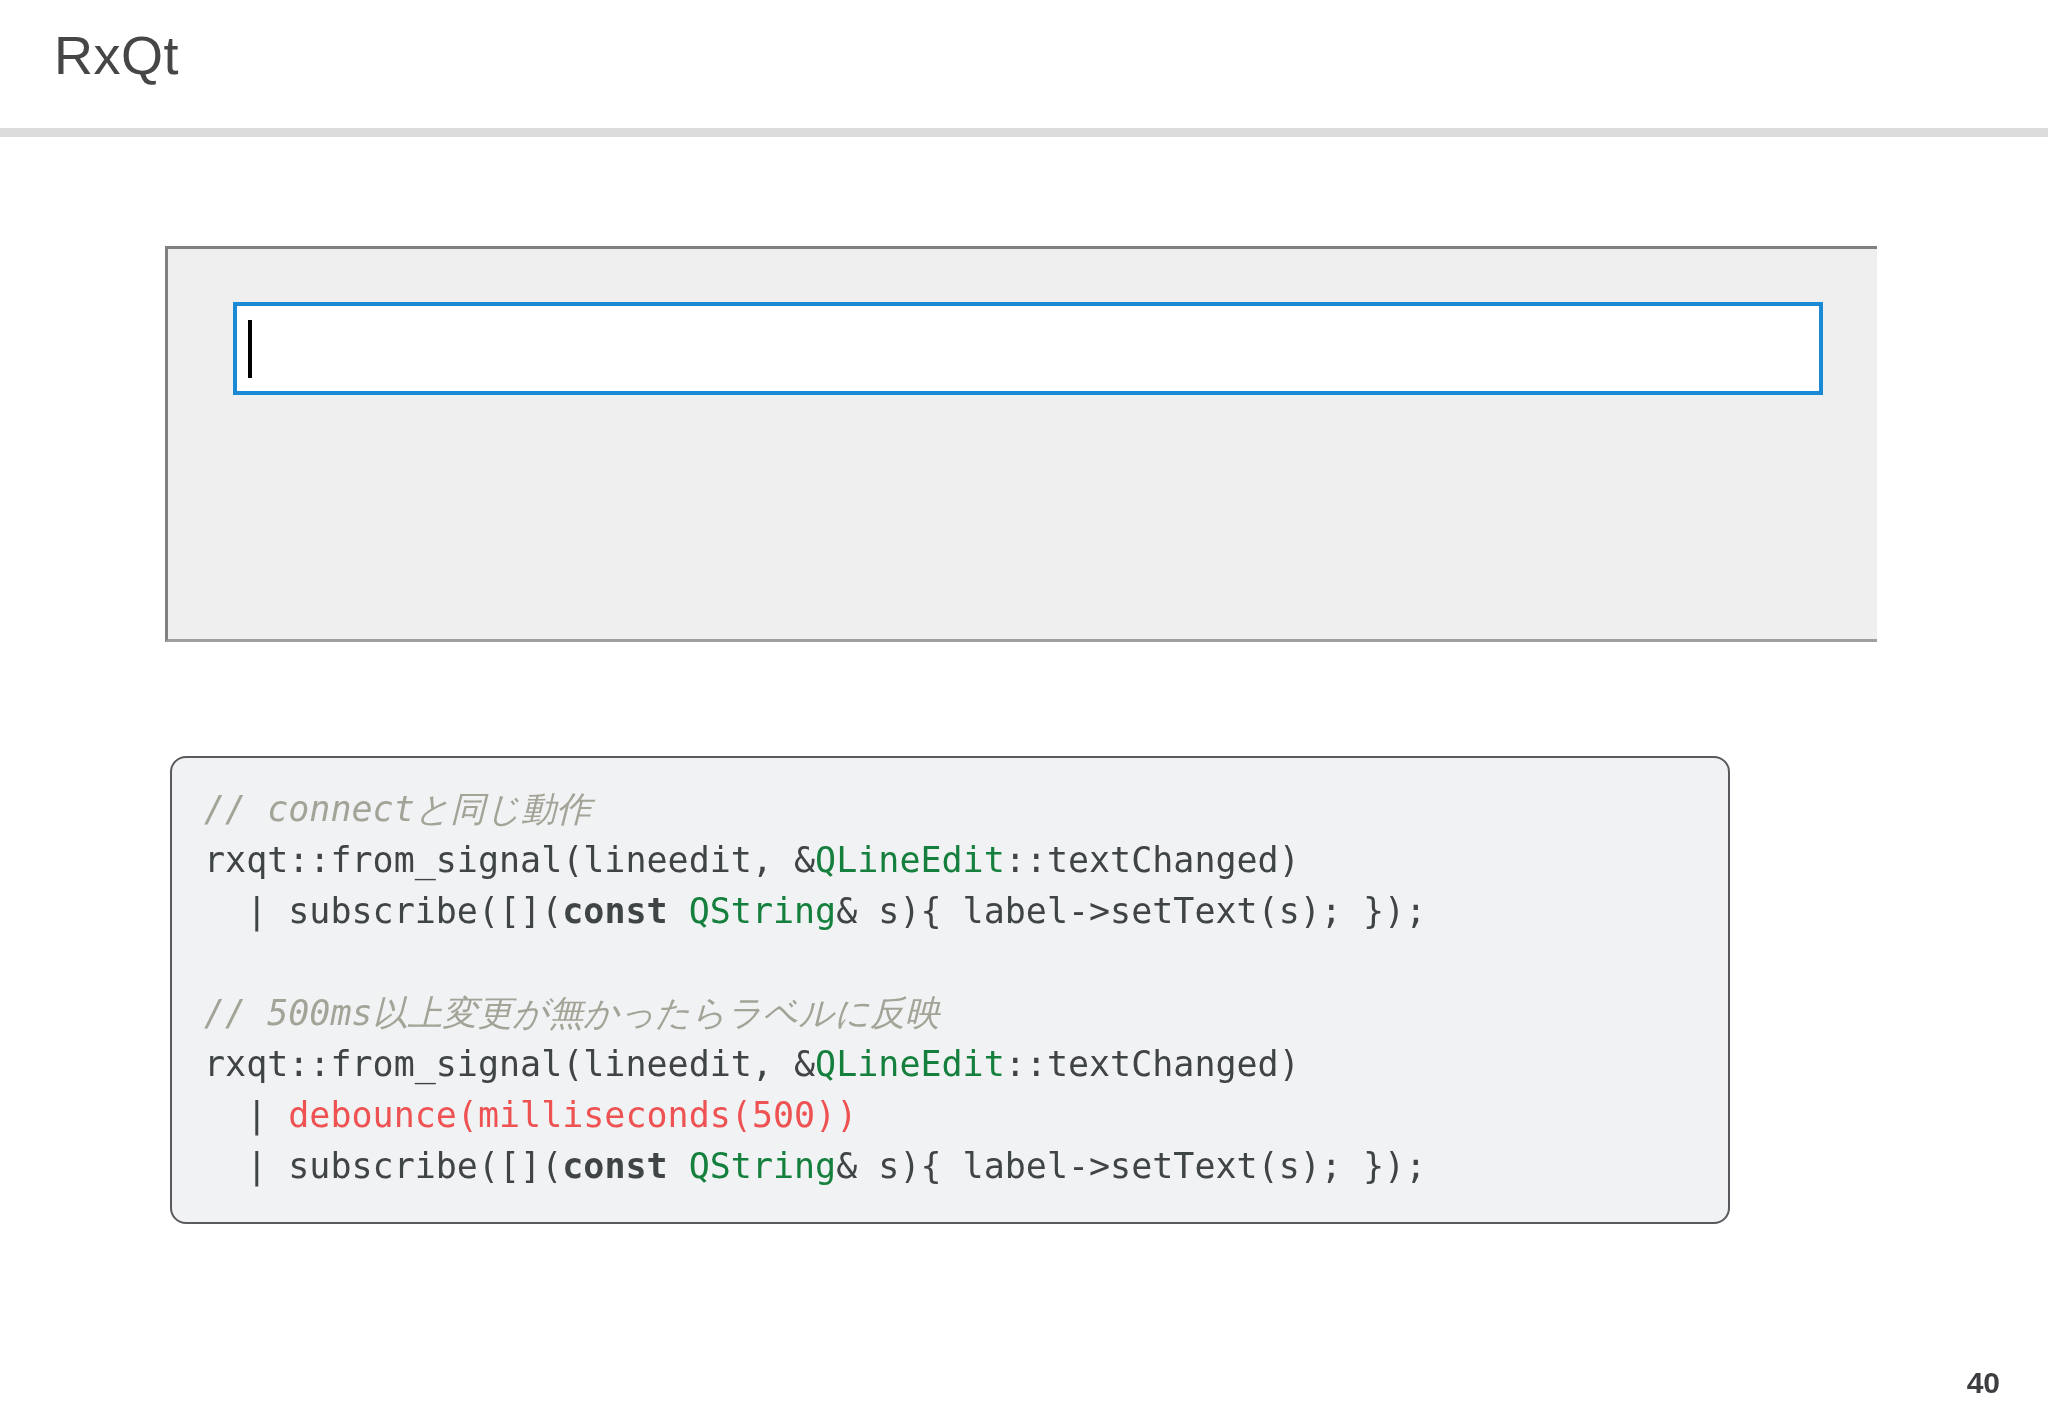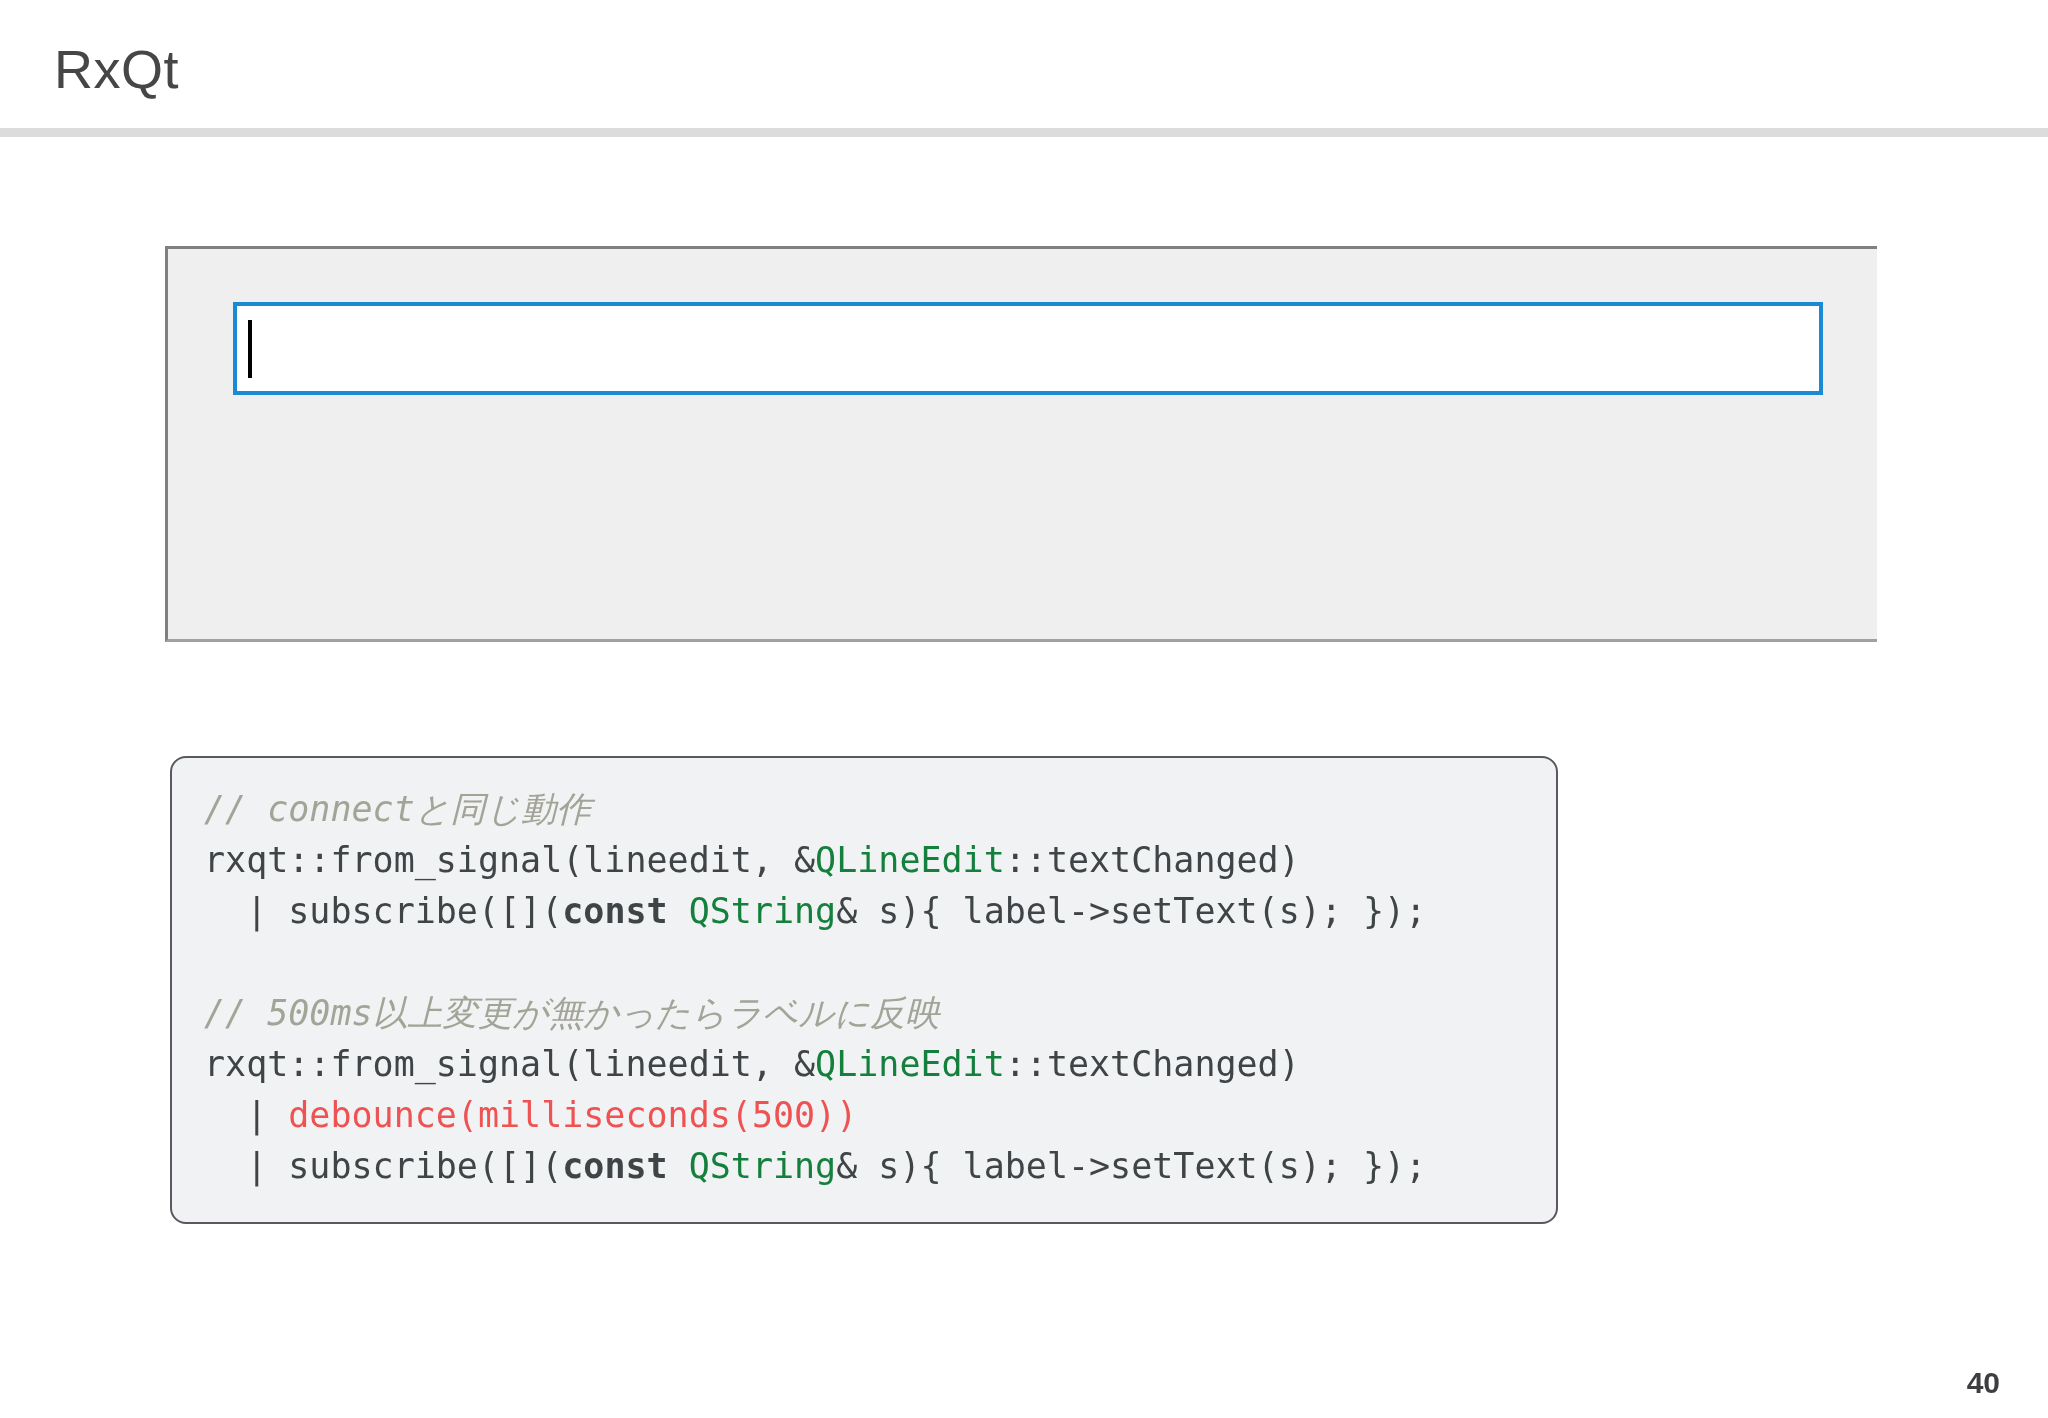--- a/index.html
+++ b/index.html
@@ -13,21 +13,21 @@
     position: relative;
     overflow: hidden;
     font-family: "Liberation Sans", sans-serif;
     -webkit-font-smoothing: antialiased;
   }
 
   
   .slide-title {
     position: absolute;
     left: 54px;
-    top: 40px;
+    top: 26px;
     font-family: "Liberation Sans", sans-serif;
     font-size: 54px;
     font-weight: 400;
     color: #464646;
     letter-spacing: 0.5px;
     line-height: 1.1;
   }
   .header-rule {
     position: absolute;
     left: 0;
@@ -77,21 +77,21 @@
     font-size: 34px;
     color: #111111;
     white-space: pre;
   }
 
   
   .code-block {
     position: absolute;
     left: 170px;
     top: 756px;
-    width: 1388px;
+    width: 1560px;
     height: 468px;
     background: #f1f2f3;
     border: 2px solid #5a5a5e;
     border-radius: 16px;
     box-sizing: border-box;
     padding: 26px 0 26px 32px;
     font-family: "DejaVu Sans Mono", "Liberation Mono", monospace;
     font-size: 35px;
     line-height: 51px;
     color: #3f4447;

